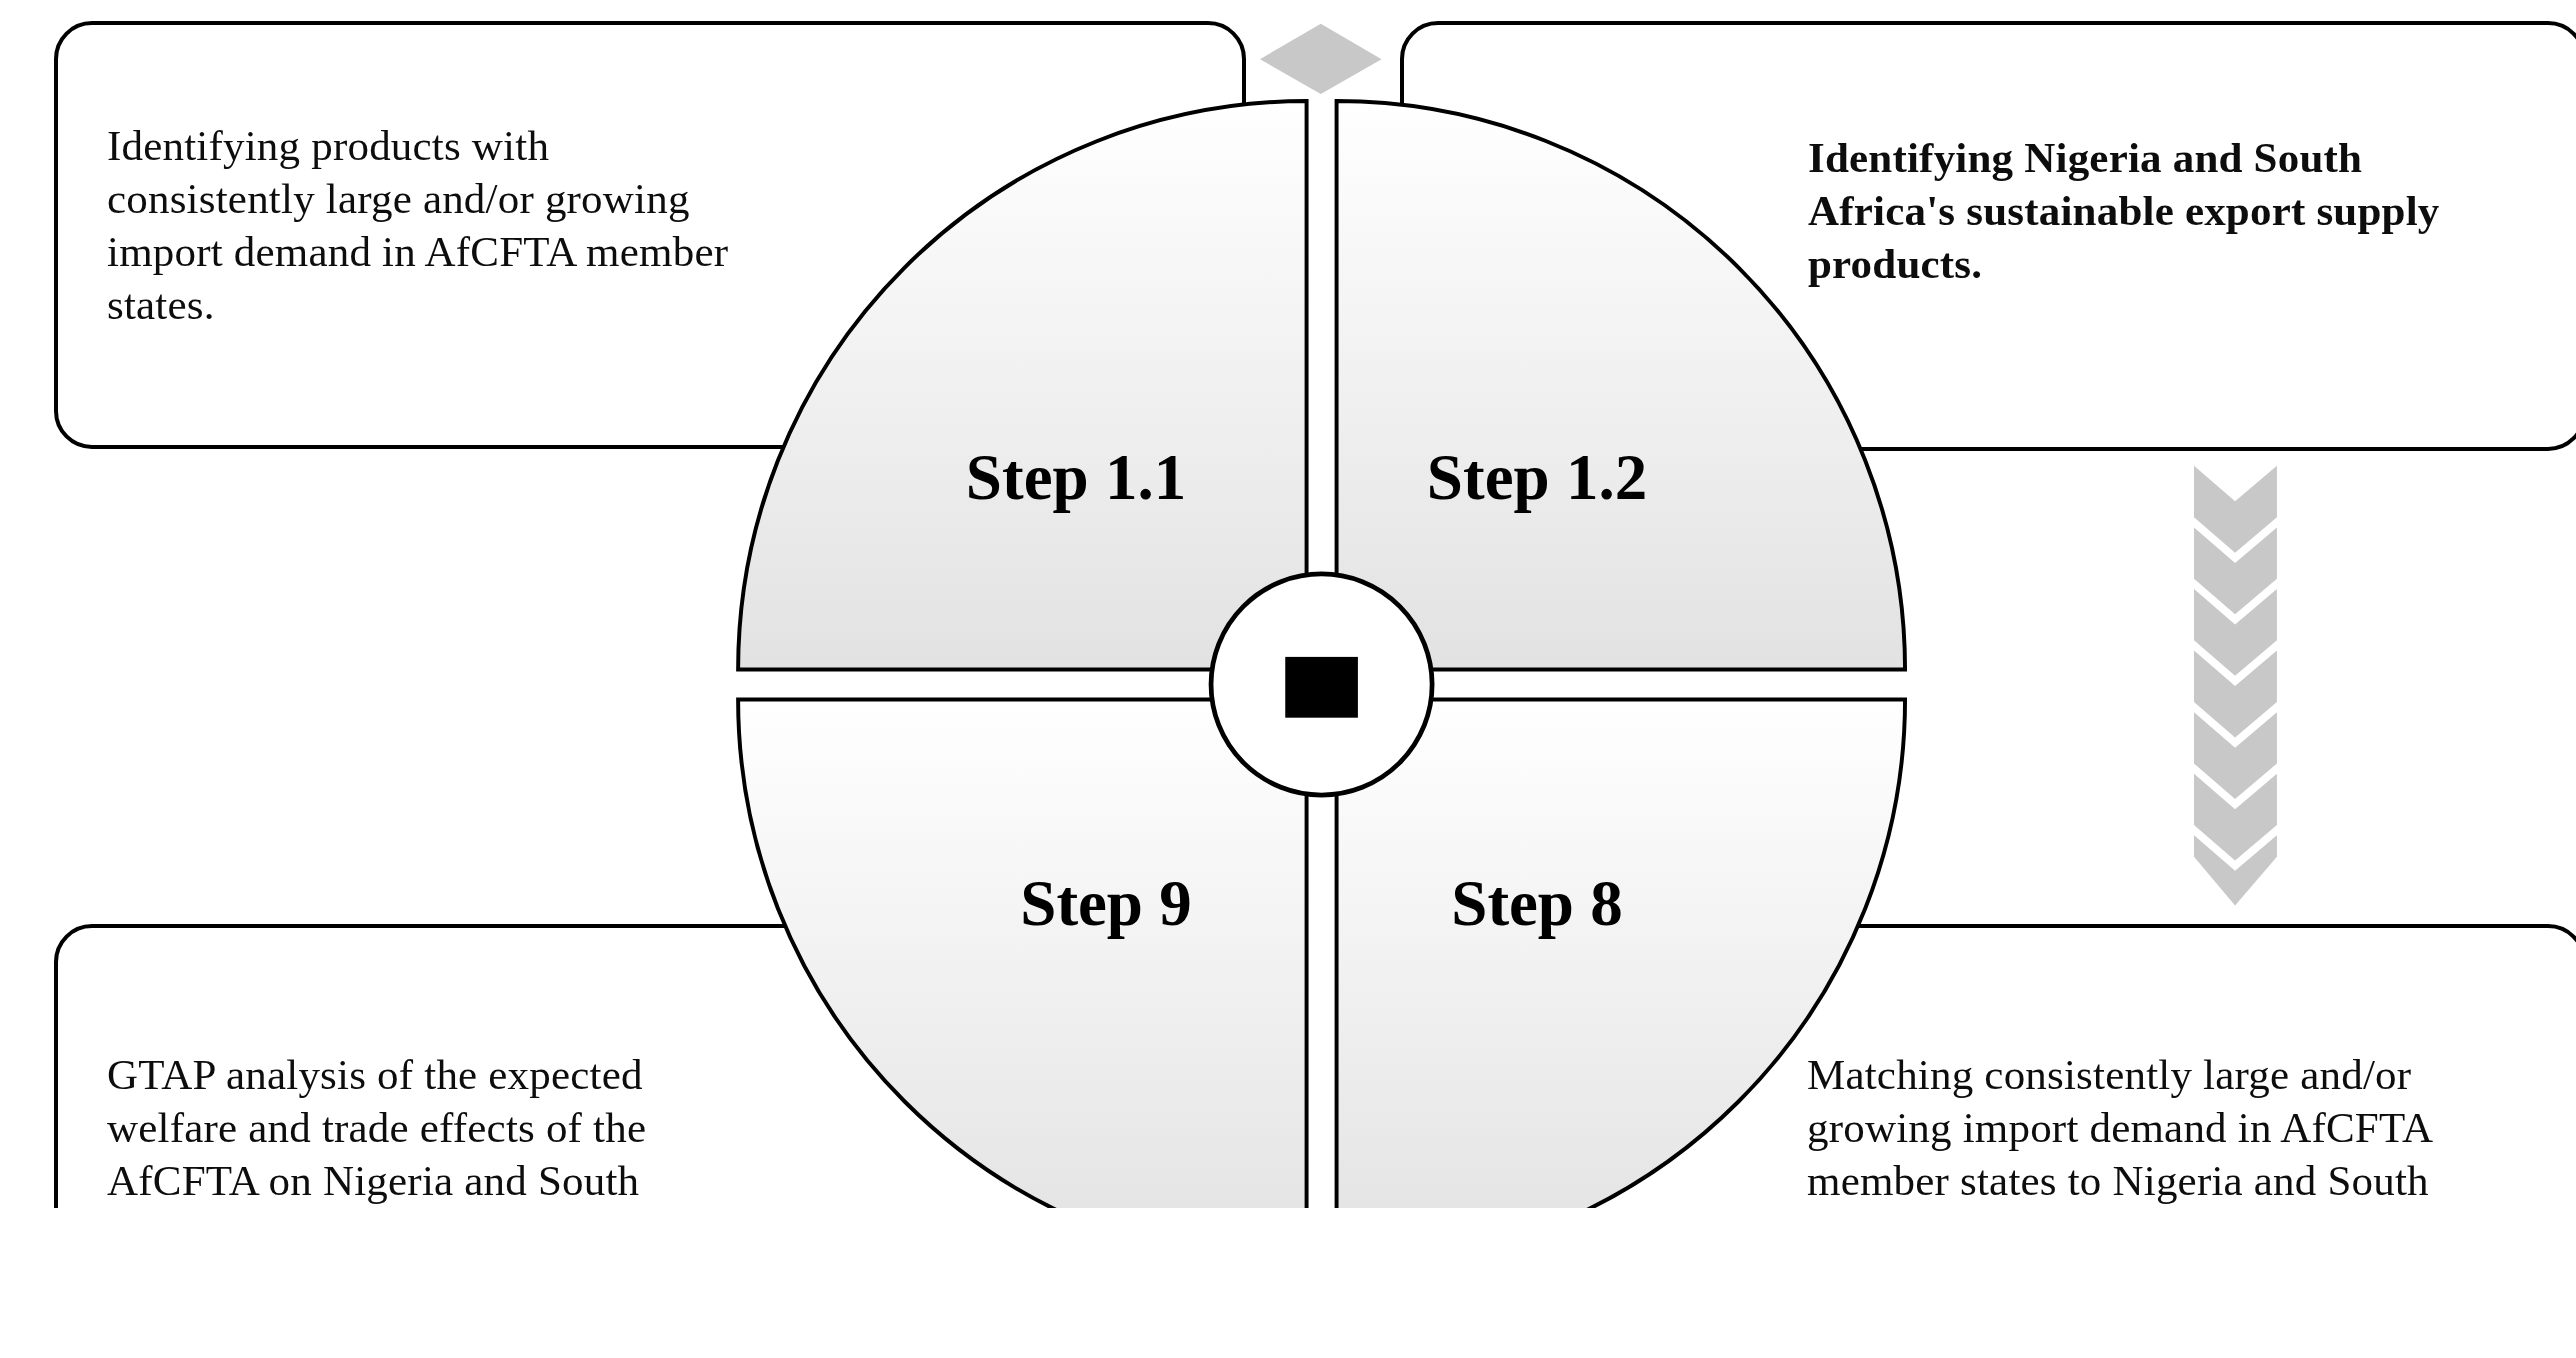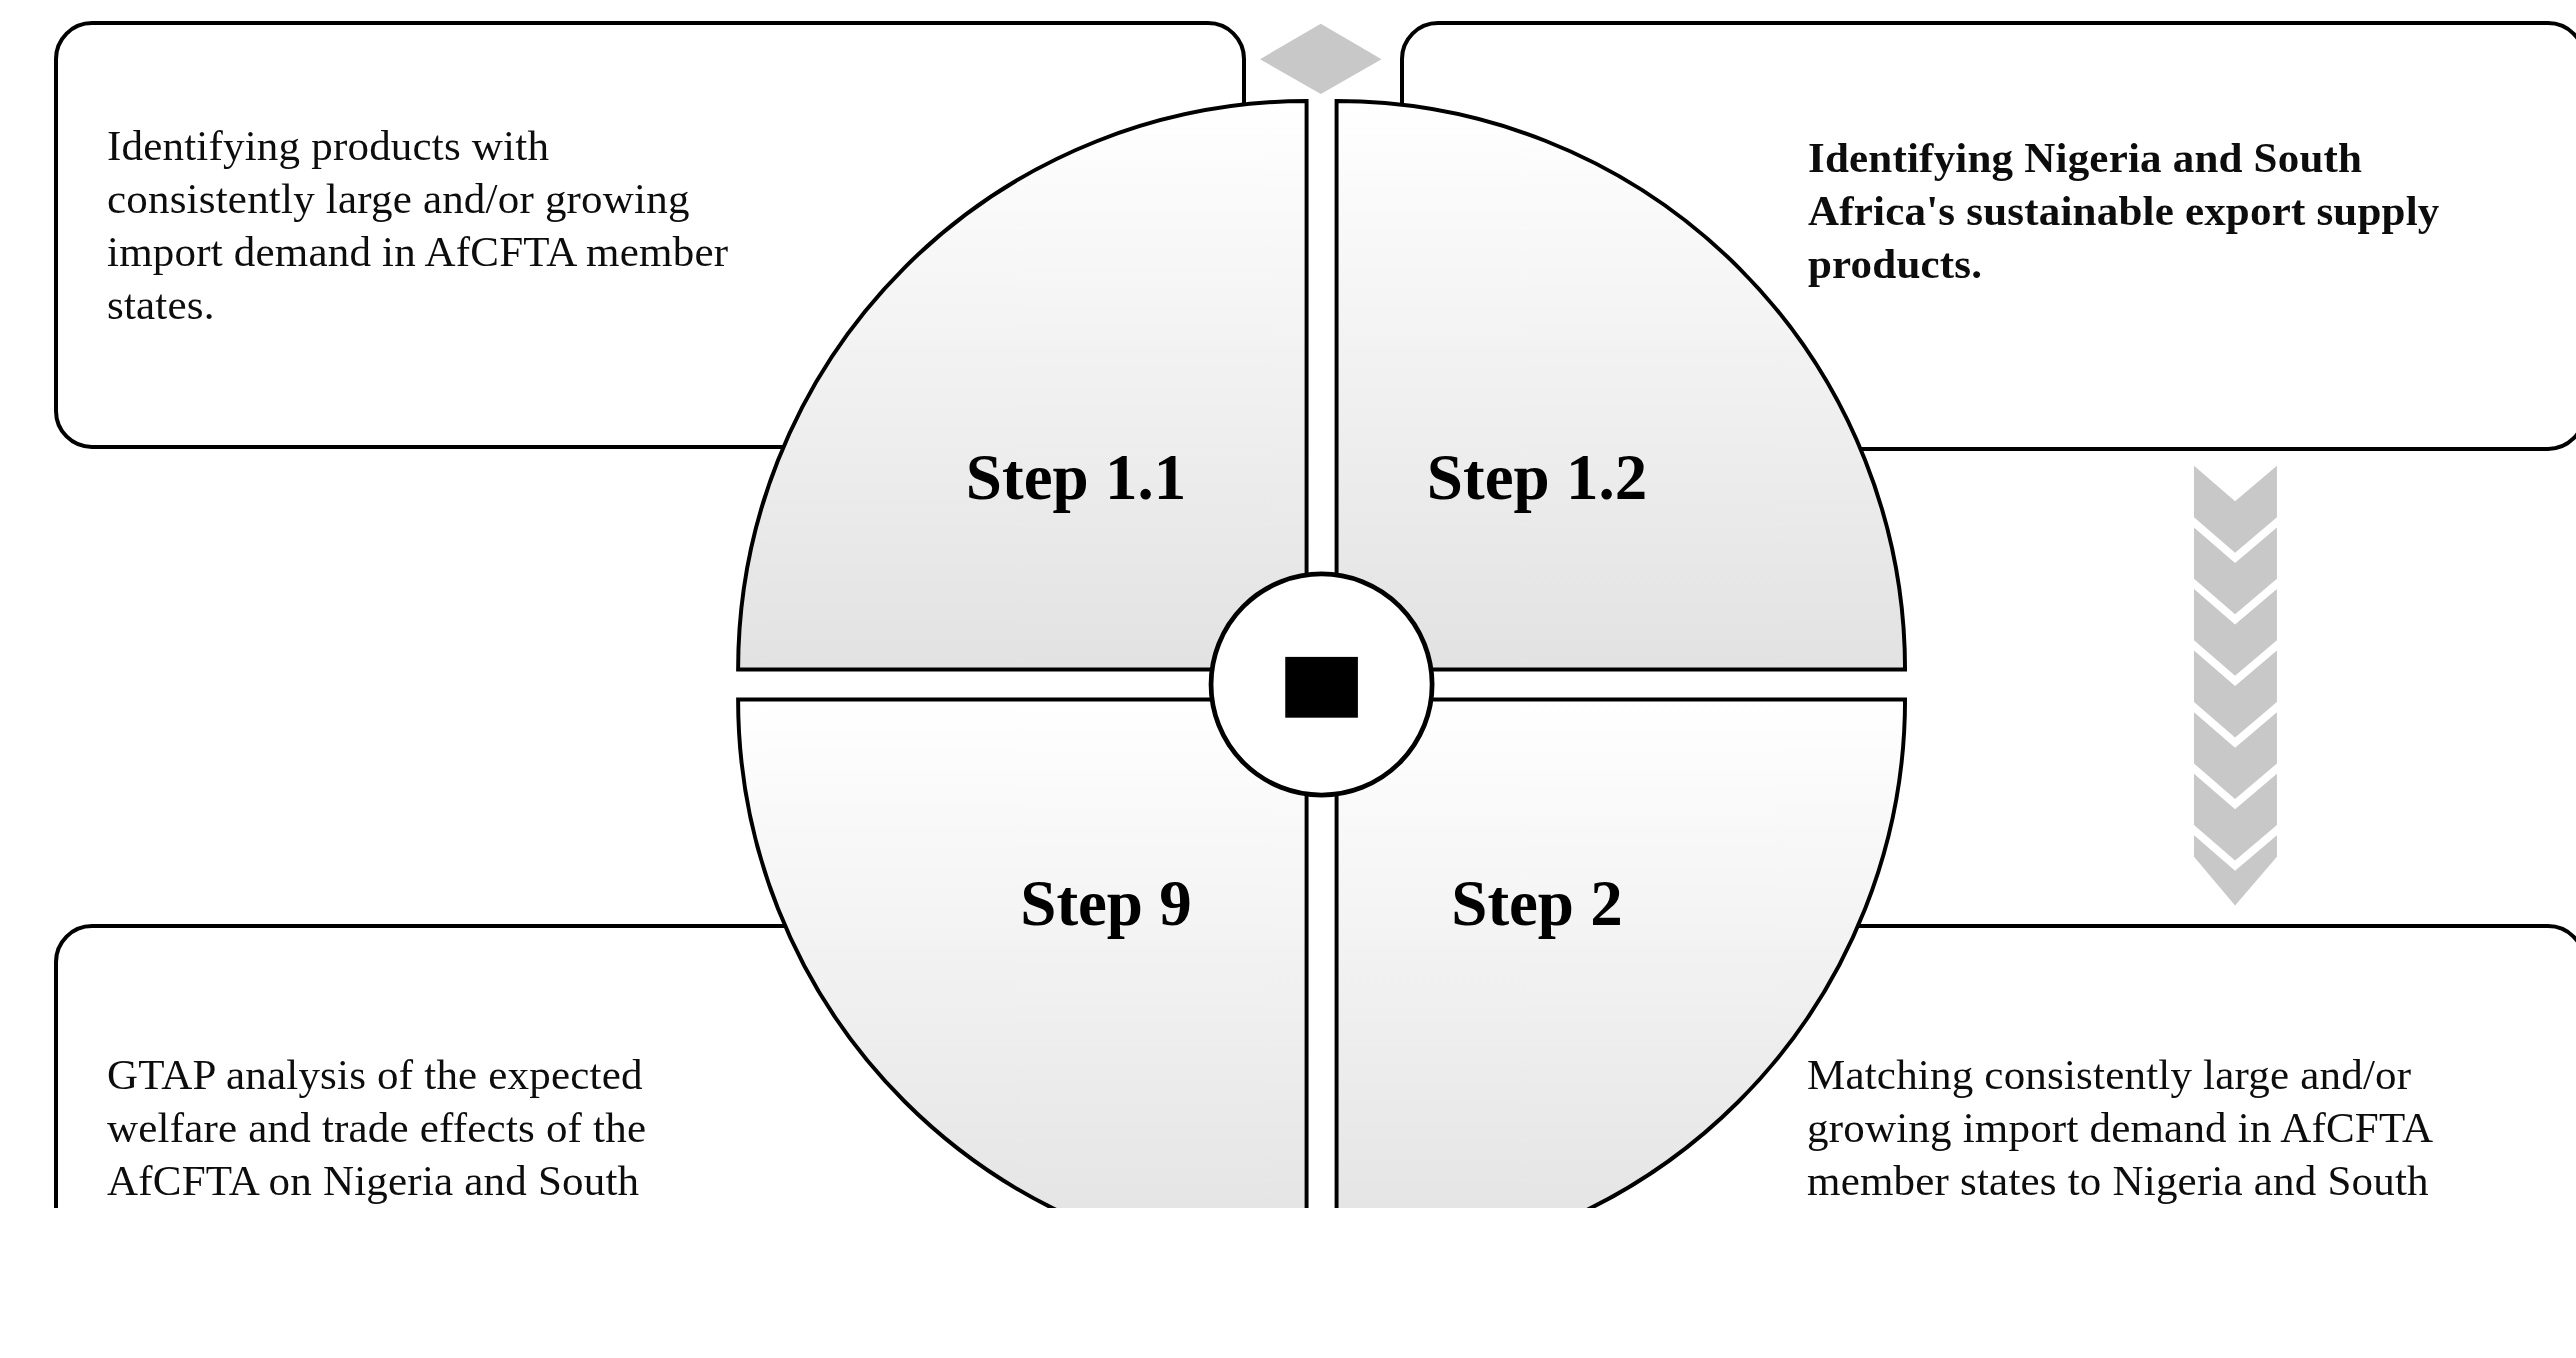--- a/index.html
+++ b/index.html
@@ -125,16 +125,16 @@
       <path d="M 1614 886 L 894 886 A 720 720 0 0 0 1614 1606 Z" fill="url(#gradBot)"></path>
     </g>
 
     <circle cx="1633" cy="867" r="140" fill="#ffffff" stroke="#000000" stroke-width="6"></circle>
     <rect x="1587" y="832" width="92" height="77" fill="#000000"></rect>
   </svg>
 
   <div class="steplabel lbl-11">Step 1.1</div>
   <div class="steplabel lbl-12">Step 1.2</div>
   <div class="steplabel lbl-3">Step 9</div>
-  <div class="steplabel lbl-2">Step 2</div>
+  <div class="steplabel lbl-2">Step 8</div>
 
 </div>
 
 
 </body></html>

